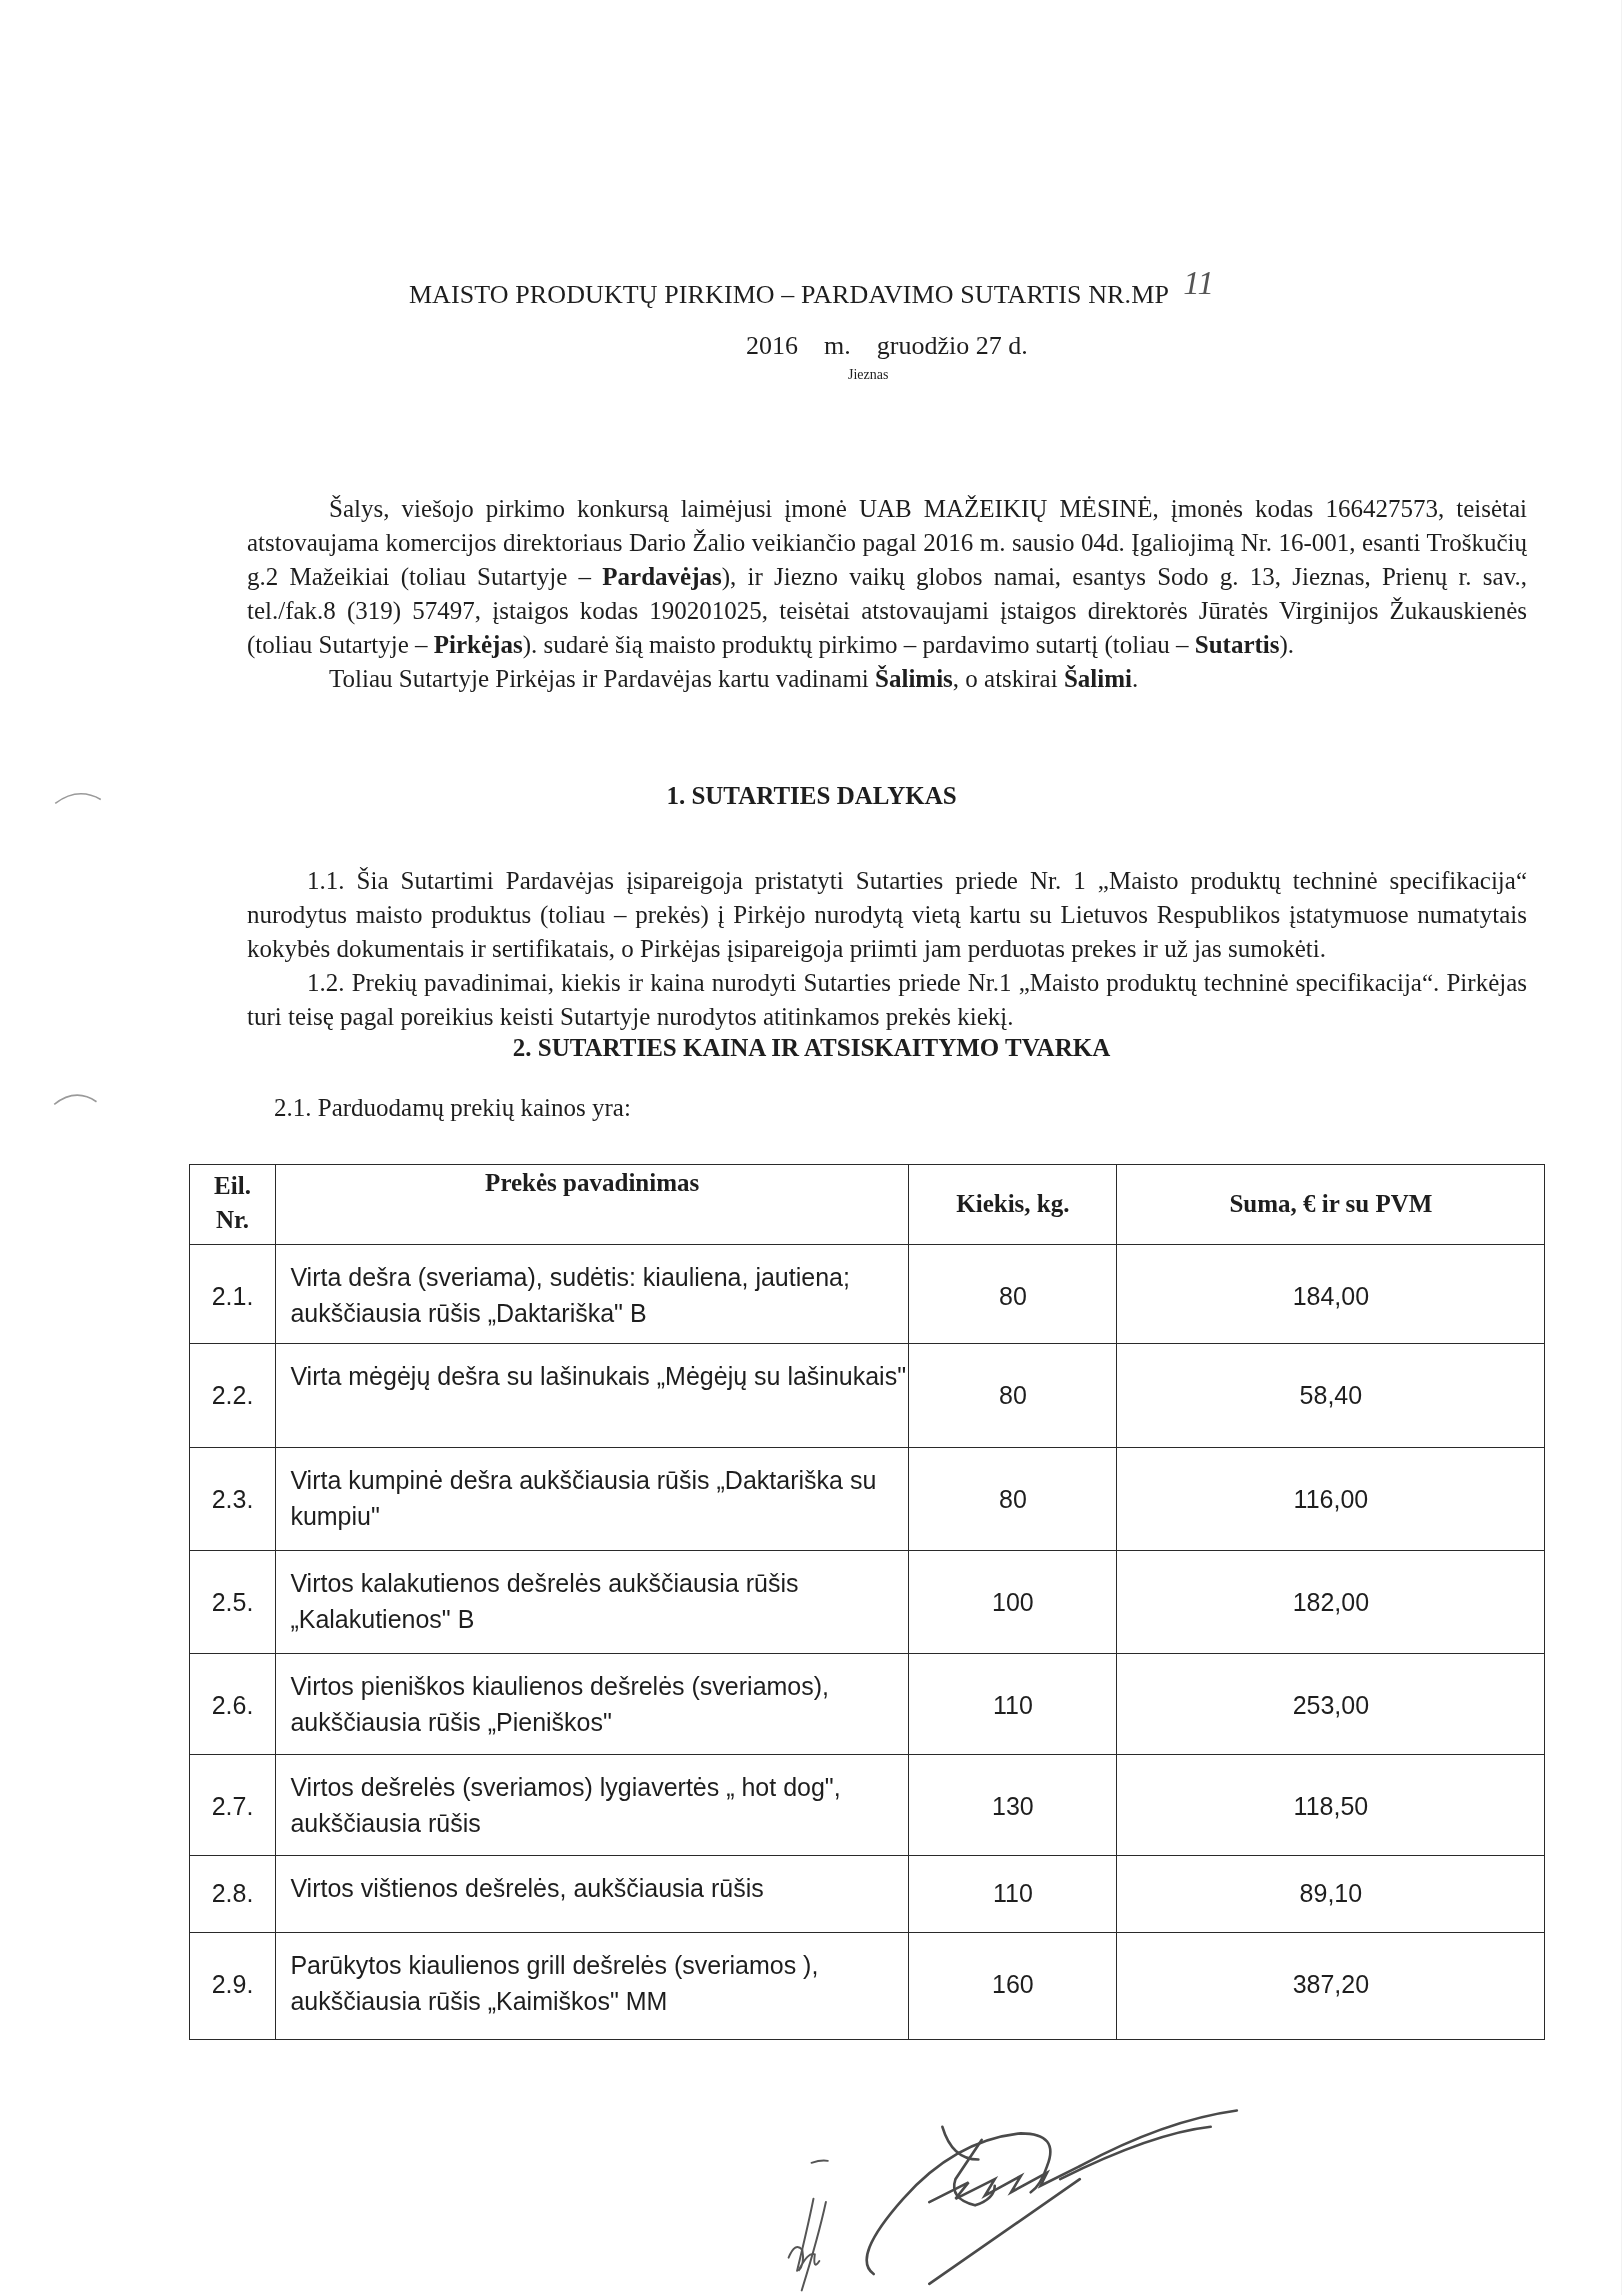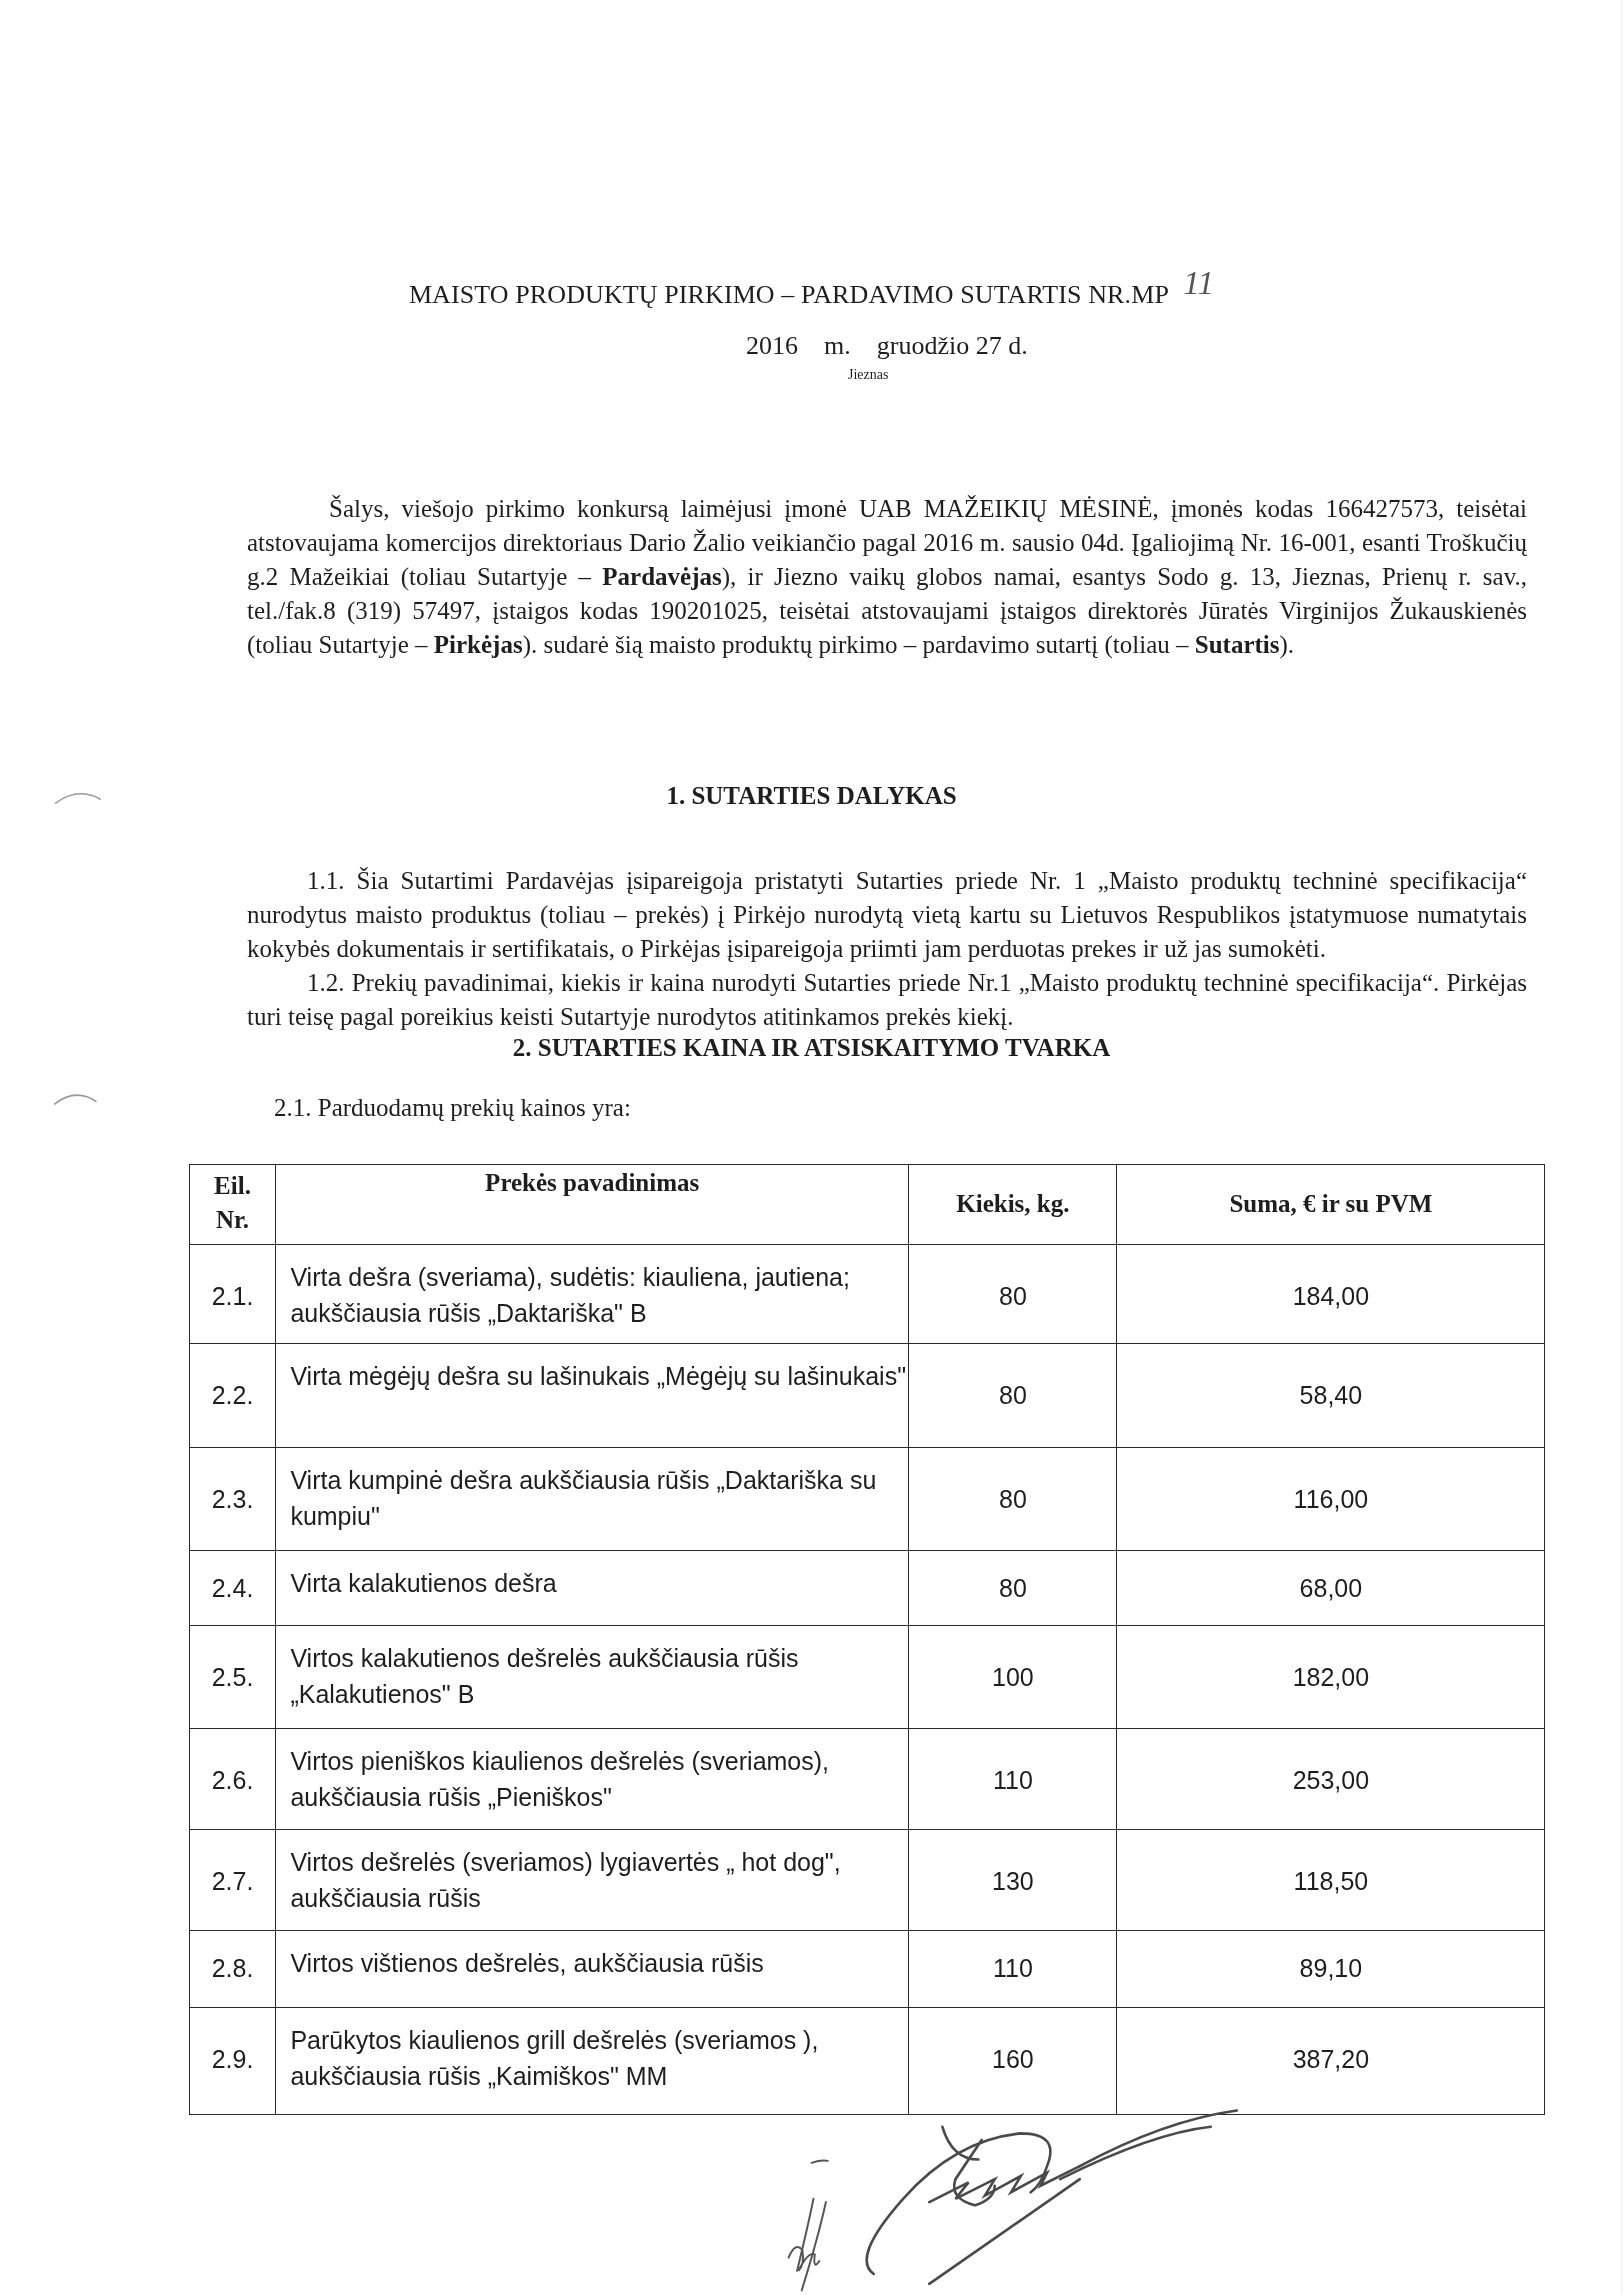--- a/index.html
+++ b/index.html
@@ -49,20 +49,21 @@
 </svg>
 
 <div class="abs title serif">
   <span>MAISTO PRODUKTŲ PIRKIMO – PARDAVIMO SUTARTIS NR.MP</span><span class="hand">11</span>
 </div>
 <div class="abs date serif">2016    m.    gruodžio 27 d.</div>
 <div class="abs city serif">Jieznas</div>
 
 <div class="abs para serif" style="top:492px">
   <p class="indent"><span>Šalys, viešojo pirkimo konkursą laimėjusi įmonė UAB MAŽEIKIŲ MĖSINĖ, įmonės kodas 166427573, teisėtai atstovaujama komercijos direktoriaus Dario Žalio veikiančio pagal 2016 m. sausio 04d. Įgaliojimą Nr. 16-001, esanti Troškučių g.2 Mažeikiai (toliau Sutartyje – </span><b>Pardavėjas</b><span>), ir Jiezno vaikų globos namai, esantys Sodo g. 13, Jieznas, Prienų r. sav., tel./fak.8 (319) 57497, įstaigos kodas 190201025, teisėtai atstovaujami įstaigos direktorės Jūratės Virginijos Žukauskienės (toliau Sutartyje – </span><b>Pirkėjas</b><span>). sudarė šią maisto produktų pirkimo – pardavimo sutartį (toliau – </span><b>Sutartis</b><span>).</span></p>
+  <p class="indent" style="text-align:left"><span>Toliau Sutartyje Pirkėjas ir Pardavėjas kartu vadinami </span><b>Šalimis</b><span>, o atskirai </span><b>Šalimi</b><span>.</span></p>
 </div>
 
 <div class="abs h2 serif" style="top:782px">1. SUTARTIES DALYKAS</div>
 <div class="abs para serif" style="top:864px">
   <p class="indent2">1.1. Šia Sutartimi Pardavėjas įsipareigoja pristatyti Sutarties priede Nr. 1 „Maisto produktų techninė specifikacija“ nurodytus maisto produktus (toliau – prekės) į Pirkėjo nurodytą vietą kartu su Lietuvos Respublikos įstatymuose numatytais kokybės dokumentais ir sertifikatais, o Pirkėjas įsipareigoja priimti jam perduotas prekes ir už jas sumokėti.</p>
   <p class="indent2">1.2. Prekių pavadinimai, kiekis ir kaina nurodyti Sutarties priede Nr.1 „Maisto produktų techninė specifikacija“. Pirkėjas turi teisę pagal poreikius keisti Sutartyje nurodytos atitinkamos prekės kiekį.</p>
 </div>
 
 <div class="abs h2 serif" style="top:1034px">2. SUTARTIES KAINA IR ATSISKAITYMO TVARKA</div>
 <div class="abs serif" style="left:274px;top:1094px;font-size:25px">2.1. Parduodamų prekių kainos yra:</div>
@@ -87,26 +88,20 @@
       <td class="c-nr">2.2.</td>
       <td class="c-name">Virta mėgėjų dešra su lašinukais „Mėgėjų su lašinukais"</td>
       <td class="c-qty">80</td>
       <td class="c-sum">58,40</td>
     </tr>
     <tr style="height:103px">
       <td class="c-nr">2.3.</td>
       <td class="c-name">Virta kumpinė dešra aukščiausia rūšis „Daktariška su kumpiu"</td>
       <td class="c-qty">80</td>
       <td class="c-sum">116,00</td>
-    </tr>
-    <tr style="height:75px">
-      <td class="c-nr one-line">2.4.</td>
-      <td class="c-name">Virta kalakutienos dešra</td>
-      <td class="c-qty one-line">80</td>
-      <td class="c-sum one-line">68,00</td>
     </tr>
     <tr style="height:103px">
       <td class="c-nr">2.5.</td>
       <td class="c-name">Virtos kalakutienos dešrelės aukščiausia rūšis „Kalakutienos" B</td>
       <td class="c-qty">100</td>
       <td class="c-sum">182,00</td>
     </tr>
     <tr style="height:101px">
       <td class="c-nr">2.6.</td>
       <td class="c-name">Virtos pieniškos kiaulienos dešrelės (sveriamos), aukščiausia rūšis „Pieniškos"</td>

